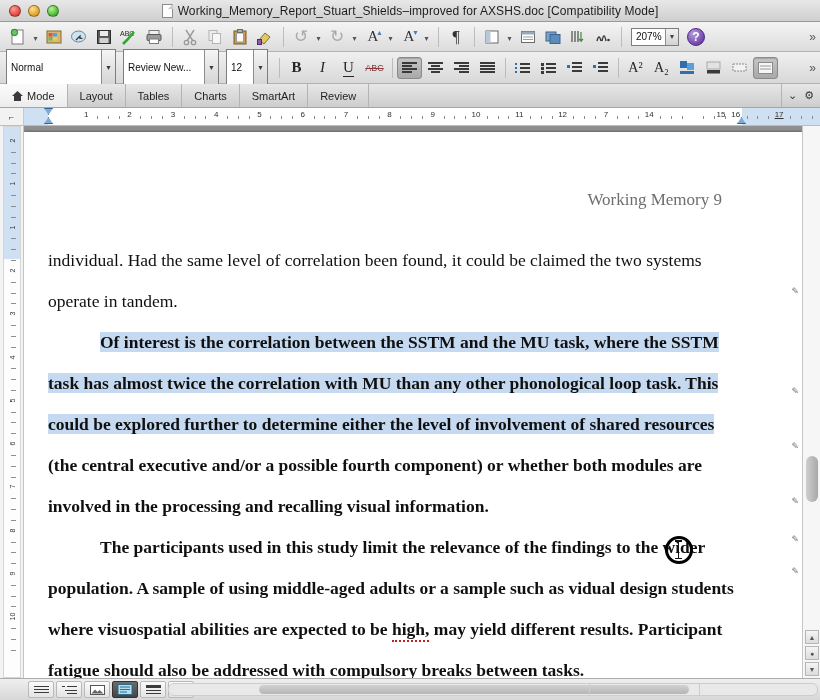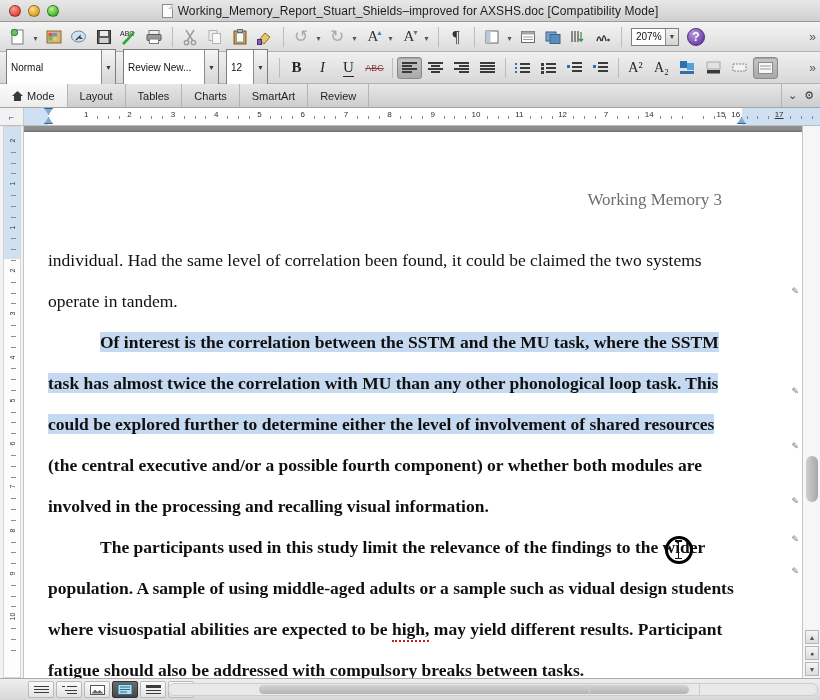--- a/index.html
+++ b/index.html
@@ -681,21 +681,21 @@
         <div class="vtick" style="top: 479.475px;"></div>
         <div class="vnum" style="top: 486.3px;">10</div>
         <div class="vtick" style="top: 501.125px;"></div>
         <div class="vtick" style="top: 511.95px;"></div>
         <div class="vtick" style="top: 522.775px;"></div>
       </div>
   </div>
 
   <div class="canvas">
     <div class="page">
-      <div class="page-hdr">Working Memory 3</div>
+      <div class="page-hdr">Working Memory 9</div>
       <div class="body-text" id="bodytext">
           <p><span>individual. Had the same level of correlation been found, it could be claimed the two systems operate in tandem.</span></p>
           <div style="height: 0px;"></div>
           <p class="indent"><span class="hl">Of interest is the correlation between the SSTM and the MU task, where the SSTM task has almost twice the correlation with MU than any other phonological loop task. This could be explored further to determine either the level of involvement of shared resources</span><span> (the central executive and/or a possible fourth component) or whether both modules are involved in the processing and recalling visual information.</span></p>
           <div style="height: 0px;"></div>
           <p class="indent"><span>The participants used in this study limit the relevance of the findings to the wider population. A sample of using middle-aged adults or a sample such as vidual design students where visuospatial abilities are expected to be </span><span class="sp-err">high,</span><span> may yield different results. Participant fatigue should also be addressed with compulsory breaks between tasks.</span></p>
         </div>
       <div class="cursor-ring"></div>
       <div class="ibeam"></div>
     </div>

